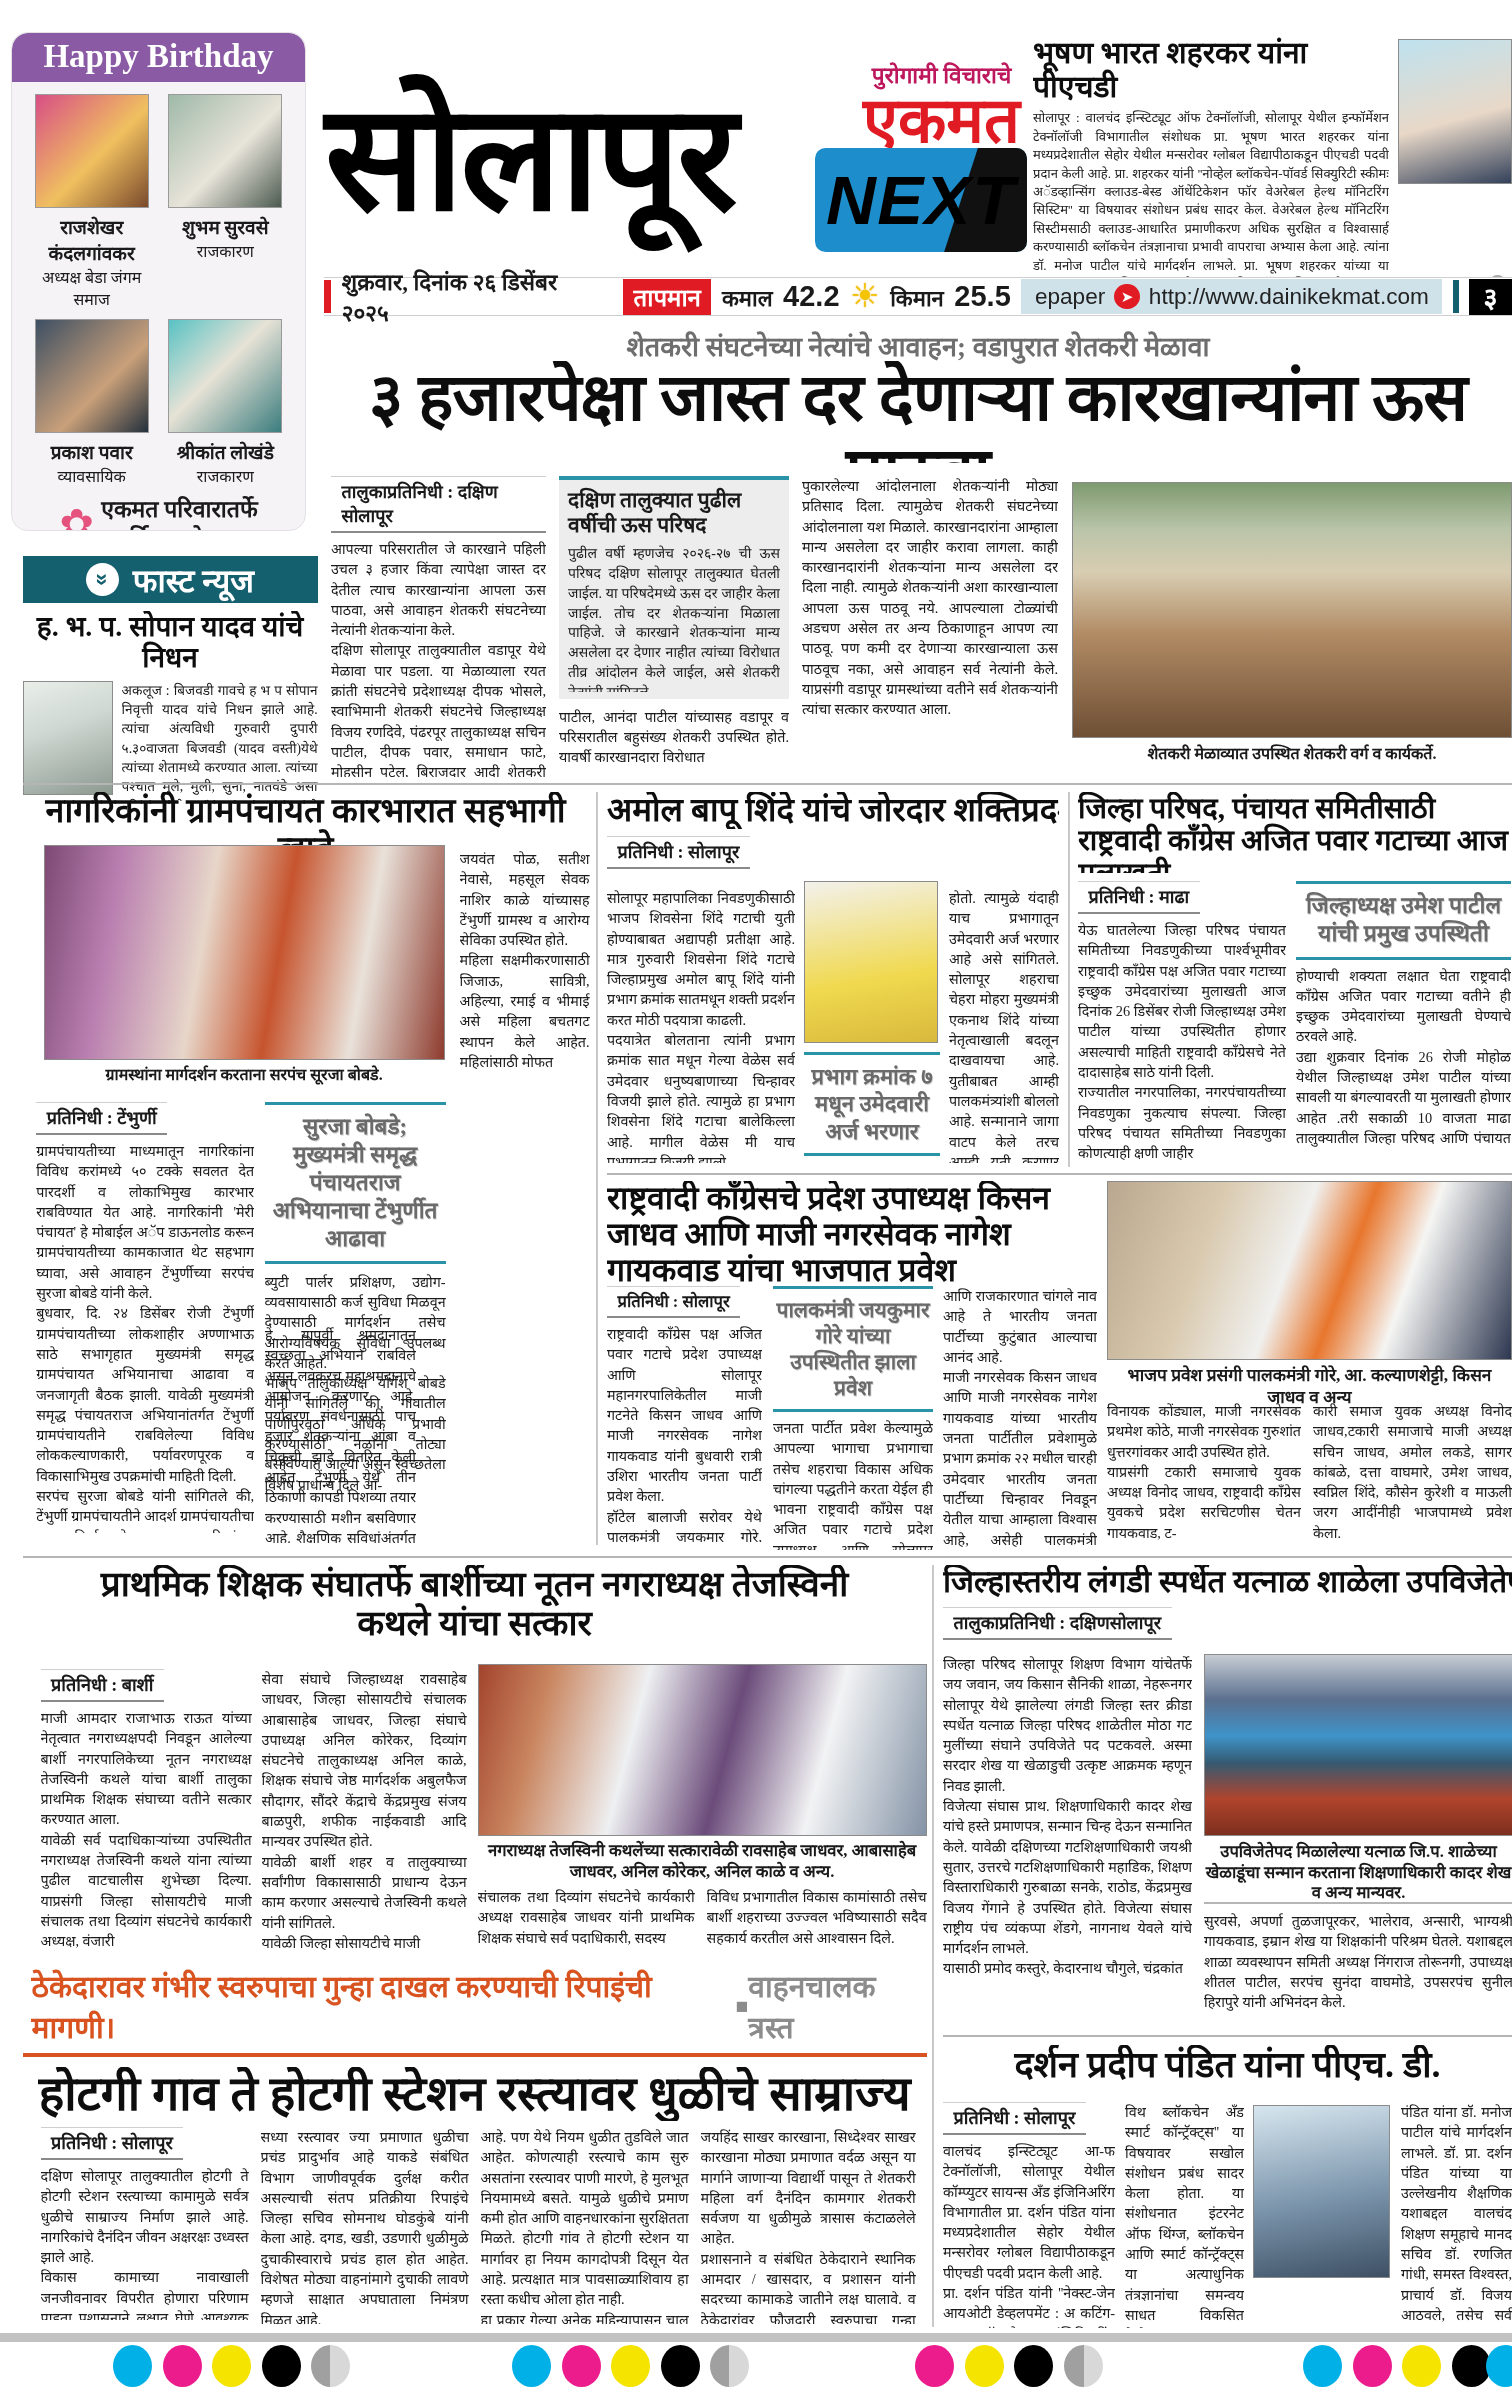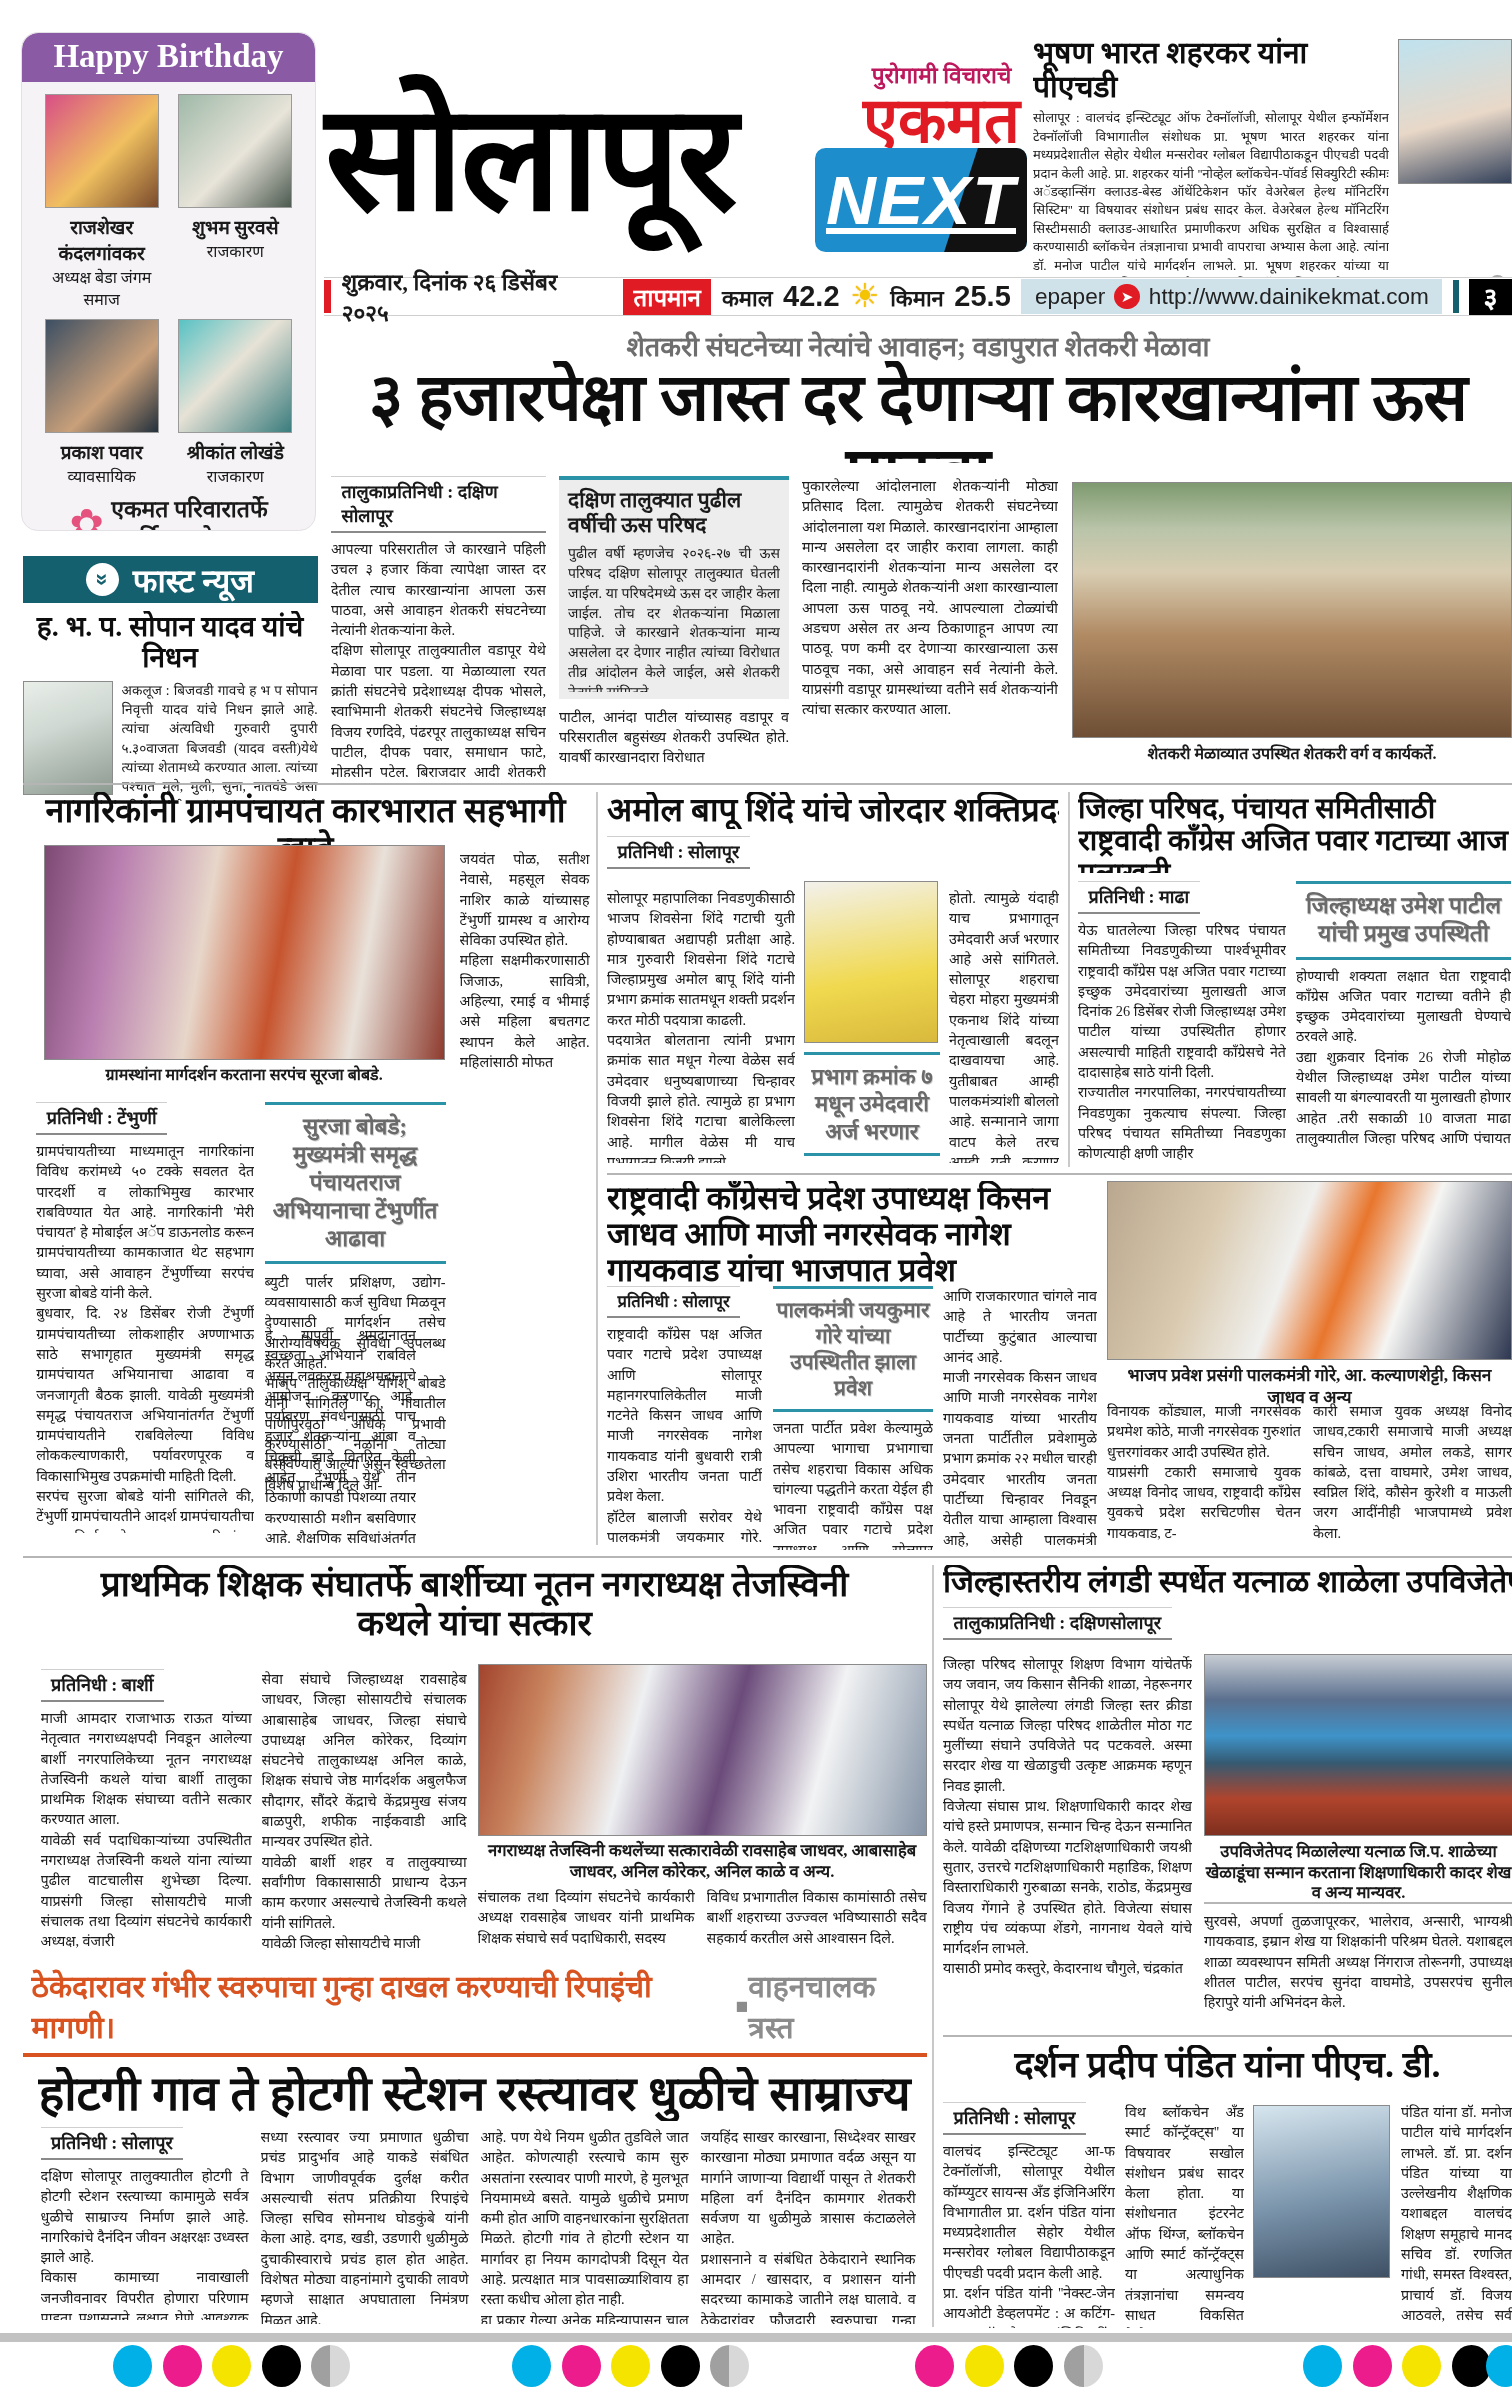--- a/index.html
+++ b/index.html
@@ -37,21 +37,21 @@
   
   .fn-band { background:#14606f; color:#fff; display:flex; align-items:center; justify-content:center; gap:13.6px; height:47px; }
   .fn-title { font-weight:900; font-size:32px; }
   .fn-chevron { width:33px; height:33px; border-radius:50%; background:#fff; color:#14606f; display:flex; align-items:center; justify-content:center; font-size:22.6px; font-weight:900; transform:rotate(90deg); font-family:"Liberation Sans",sans-serif; }
   
   .solapur { font-weight:900; font-size:148px; line-height:0.95; letter-spacing:-3px; color:#000; }
   .ekmat-top { color:#be185d; font-weight:bold; font-size:22.6px; text-align:center; }
   .ekmat { color:#e01b23; font-weight:900; font-size:63px; line-height:1; text-align:center; }
   .next-logo { background:#1d8ecb; border-radius:10.5px; position:relative; overflow:hidden; display:flex; align-items:center; justify-content:center; }
   .next-black { position:absolute; right:-16.6px; top:0; width:83px; height:100%; background:#111; transform:skewX(-18deg); }
-  .next-text { position:relative; color:#ffffff; font-family:"Liberation Sans",sans-serif; font-style:italic; font-weight:900; font-size:69px; letter-spacing:1.5px;text-decoration:underline; }
+  .next-text { position:relative; color:#000000; font-family:"Liberation Sans",sans-serif; font-style:italic; font-weight:900; font-size:69px; letter-spacing:1.5px; }
   
   .date-bar { display:flex; align-items:center; gap:10.5px; background:#fff; border-top:1.5px solid #cfcfcf; border-bottom:1.5px solid #cfcfcf; padding:1.5px 0; }
   .red-accent { width:7.5px; height:33px; background:#e01b23; }
   .date-text { font-weight:bold; font-size:22.6px; }
   .temp-box { background:#e01b23; color:#fff; font-weight:900; font-size:24px; padding:1.5px 10.5px; }
   .temp-label { font-weight:bold; font-size:22px; }
   .temp-val { font-weight:900; font-size:29px; font-family:"Liberation Sans",sans-serif; }
   .sun { color:#f4c400; font-size:33px; line-height:1; text-shadow:0 0 1.5px #e89b00; }
   .epaper { background:#cfe2ea; display:flex; align-items:center; gap:9px; padding:3px 13.6px; height:35px; }
   .epaper-label { font-family:"Liberation Sans",sans-serif; font-size:22.6px; color:#222; }
@@ -69,21 +69,21 @@
   .kicker-sq { color:#8c8c8c; font-size:21px; }
   .kicker-gray { color:#8c8c8c; font-weight:900; font-size:30px; }
   .regdots { display:flex; gap:10.5px; }
   .dot { width:39px; height:42px; border-radius:50%; }
 </style>
 </head>
 <body>
 
 <div class="page">
 
-  <div class="abs bd-card" style="left:21px; top:32px; width:295px; height:499px;">
+  <div class="abs bd-card" style="left:11px; top:32px; width:295px; height:499px;">
     <div class="bd-head">Happy Birthday</div>
     <div class="bd-grid">
       <div class="bd-cell">
         <div class="bd-photo" style="background:linear-gradient(135deg,#d84f86,#f0c060 55%,#7a4a2c);"></div>
         <div class="bd-name">राजशेखर कंदलगांवकर</div>
         <div class="bd-role">अध्यक्ष बेडा जंगम समाज</div>
       </div>
       <div class="bd-cell">
         <div class="bd-photo" style="background:linear-gradient(135deg,#9fb9a8,#e8e4da 55%,#4c5a50);"></div>
         <div class="bd-name">शुभम सुरवसे</div>

